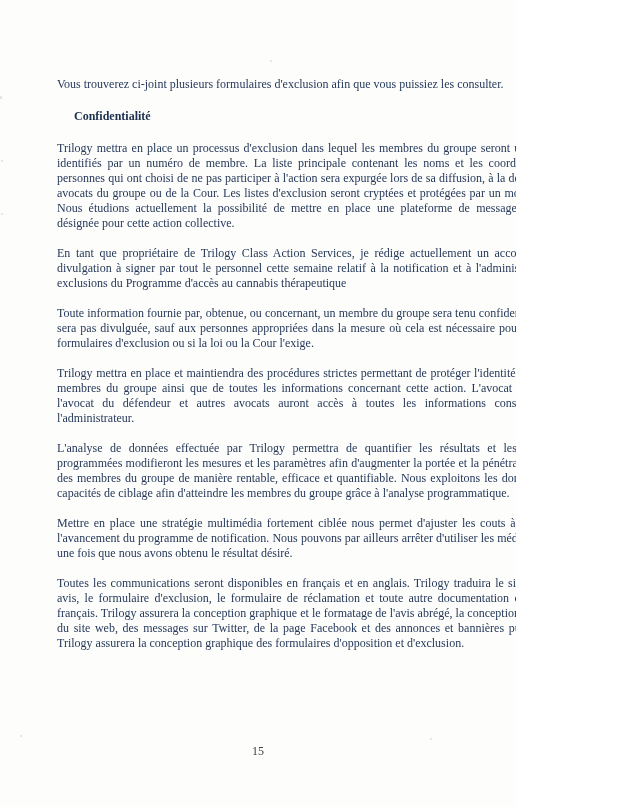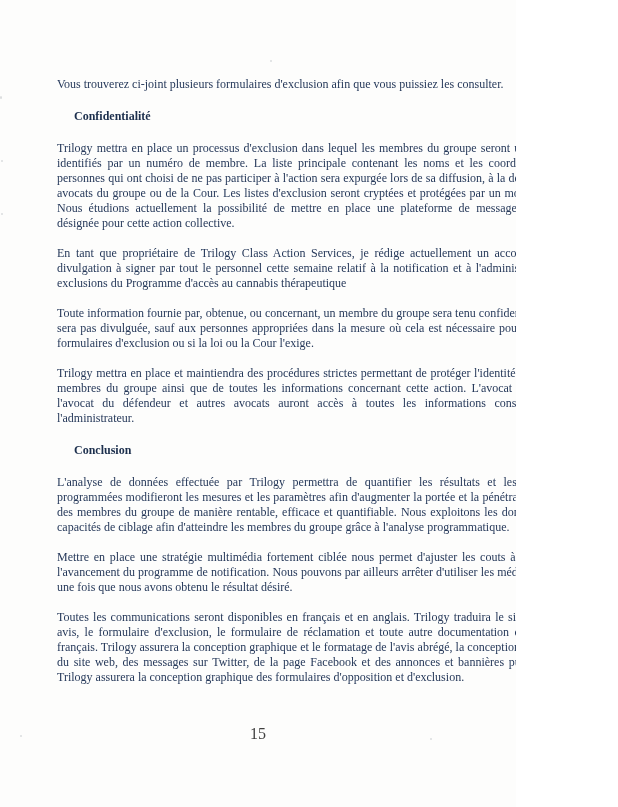--- a/index.html
+++ b/index.html
@@ -34,25 +34,25 @@
   .heading {
     margin: 17px;
     font-size: 12px;
     line-height: 15px;
     font-weight: bold;
     color: #1c2f4d;
     text-align: left;
   }
   .footer-pagenum {
     position: absolute;
-    top: 726px;
+    top: 744px;
     left: 0;
     width: 100%;
     text-align: center;
-    font-size: 16px;
+    font-size: 12px;
     line-height: 15px;
     color: #3f3f3f;
   }
   
   .speck {
     position: absolute;
     background: #9aa0a6;
     opacity: 0.35;
     border-radius: 50%;
   }
@@ -72,21 +72,20 @@
   <div class="content">
 
     <p class="para">Vous trouverez ci-joint plusieurs formulaires d'exclusion afin que vous puissiez les consulter.</p>
 
     <h3 class="heading">Confidentialité</h3>
     <p class="para">Trilogy mettra en place un processus d'exclusion dans lequel les membres du groupe seront uniquement identifiés par un numéro de membre. La liste principale contenant les noms et les coordonnées des personnes qui ont choisi de ne pas participer à l'action sera expurgée lors de sa diffusion, à la demande des avocats du groupe ou de la Cour. Les listes d'exclusion seront cryptées et protégées par un mot de passe. Nous étudions actuellement la possibilité de mettre en place une plateforme de messagerie cryptée désignée pour cette action collective.</p>
     <p class="para">En tant que propriétaire de Trilogy Class Action Services, je rédige actuellement un accord de non-divulgation à signer par tout le personnel cette semaine relatif à la notification et à l'administration des exclusions du Programme d'accès au cannabis thérapeutique</p>
     <p class="para">Toute information fournie par, obtenue, ou concernant, un membre du groupe sera tenu confidentielle et ne sera pas divulguée, sauf aux personnes appropriées dans la mesure où cela est nécessaire pour traiter les formulaires d'exclusion ou si la loi ou la Cour l'exige.</p>
     <p class="para">Trilogy mettra en place et maintiendra des procédures strictes permettant de protéger l'identité de tous les membres du groupe ainsi que de toutes les informations concernant cette action. L'avocat du groupe, l'avocat du défendeur et autres avocats auront accès à toutes les informations conservées par l'administrateur.</p>
 
-    <h3 class="heading">Conclusion</h3>
     <p class="para">L'analyse de données effectuée par Trilogy permettra de quantifier les résultats et les publicités programmées modifieront les mesures et les paramètres afin d'augmenter la portée et la pénétration auprès des membres du groupe de manière rentable, efficace et quantifiable. Nous exploitons les données et les capacités de ciblage afin d'atteindre les membres du groupe grâce à l'analyse programmatique.</p>
     <p class="para">Mettre en place une stratégie multimédia fortement ciblée nous permet d'ajuster les couts à mesure de l'avancement du programme de notification. Nous pouvons par ailleurs arrêter d'utiliser les médias sociaux une fois que nous avons obtenu le résultat désiré.</p>
     <p class="para">Toutes les communications seront disponibles en français et en anglais. Trilogy traduira le site Web, les avis, le formulaire d'exclusion, le formulaire de réclamation et toute autre documentation connexe en français. Trilogy assurera la conception graphique et le formatage de l'avis abrégé, la conception graphique du site web, des messages sur Twitter, de la page Facebook et des annonces et bannières publicitaires. Trilogy assurera la conception graphique des formulaires d'opposition et d'exclusion.</p>
 
   </div>
 
   <div class="footer-pagenum">15</div>
 
   <div class="speck s1"></div>
   <div class="speck s2"></div>

